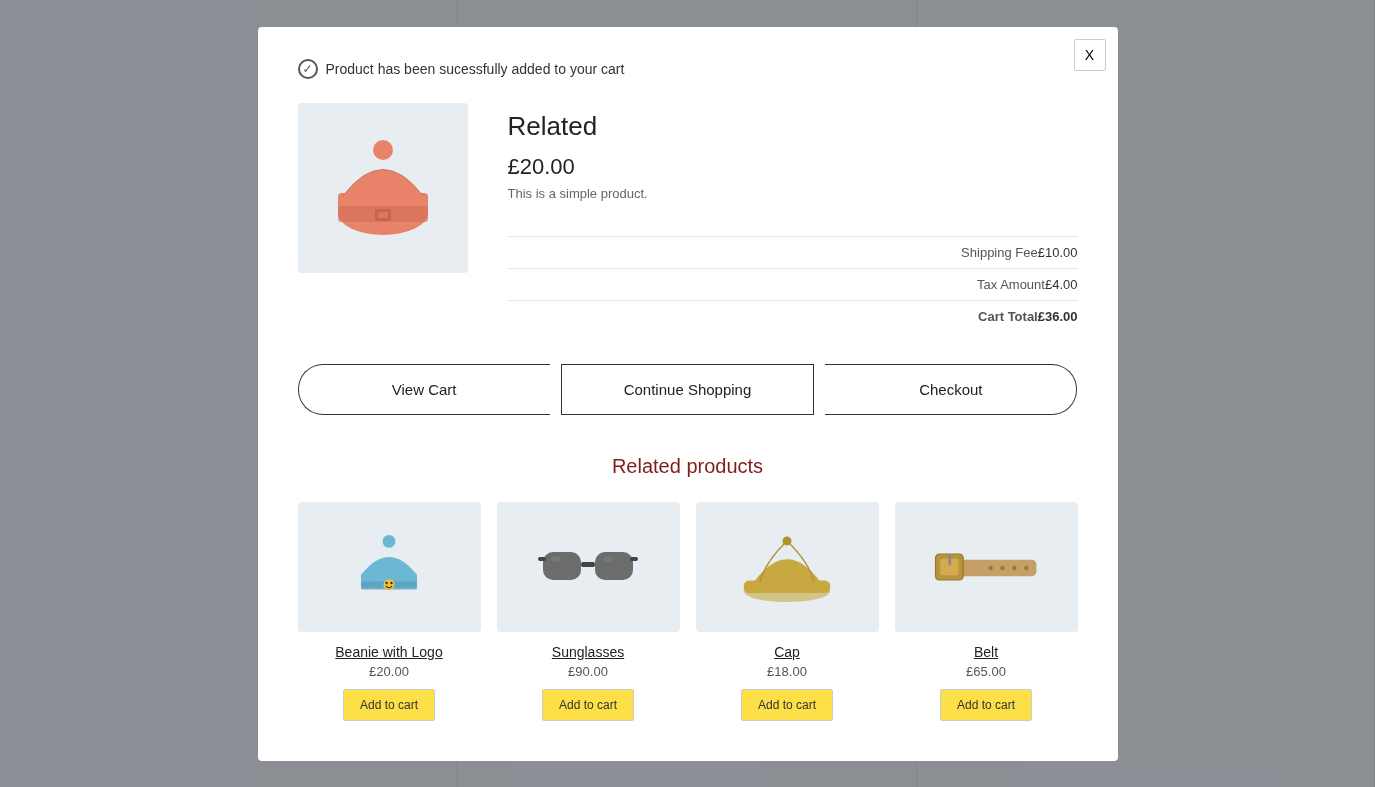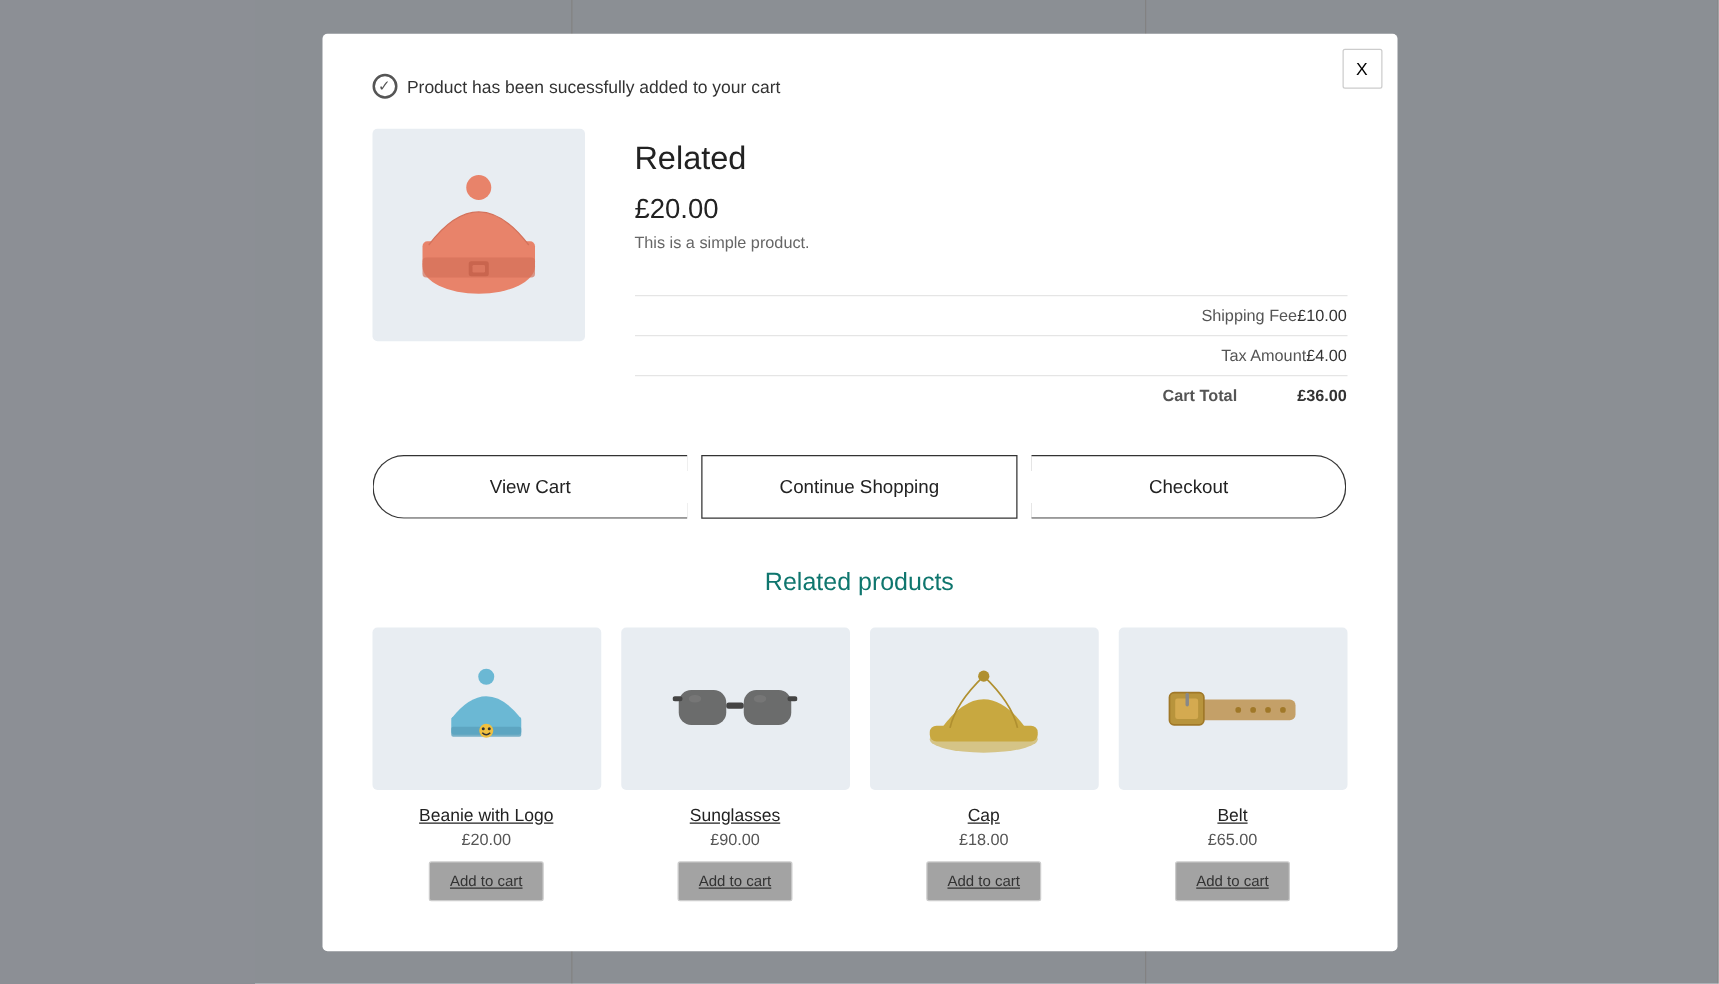--- a/index.html
+++ b/index.html
@@ -135,21 +135,20 @@
       display: flex;
       justify-content: flex-end;
       padding: 8px 0;
       border-top: 1px solid #e5e5e5;
       font-size: 13px;
       color: #444;
     }
 
     .fee-row.total {
       font-weight: 600;
-      gap: 48px;
     }
 
     .fee-label { color: #555; }
     .fee-value { color: #333; }
 
     
     .action-buttons {
       display: flex;
       gap: 12px;
       margin-bottom: 40px;
@@ -188,21 +187,21 @@
     }
 
     
     .related-section {
       text-align: center;
     }
 
     .related-title {
       font-size: 20px;
       font-weight: 400;
-      color: #0f766e;
+      color: #7f1d1d;
       margin-bottom: 24px;
     }
 
     .related-grid {
       display: grid;
       grid-template-columns: repeat(4, 1fr);
       gap: 16px;
     }
 
     .related-item {
@@ -230,26 +229,25 @@
 
     .related-price {
       font-size: 13px;
       color: #555;
       margin-bottom: 10px;
     }
 
     .add-to-cart-btn {
       padding: 8px 16px;
       border: 1px solid #ccc;
-      background: #a3a3a3;
+      background: #fde047;
       cursor: pointer;
       font-size: 12px;
       color: #333;
       border-radius: 2px;
-      text-decoration: underline;
     }
 
     
     .beanie-svg {
       width: 110px;
       height: 120px;
     }
   </style>
 </head>
 <body>

